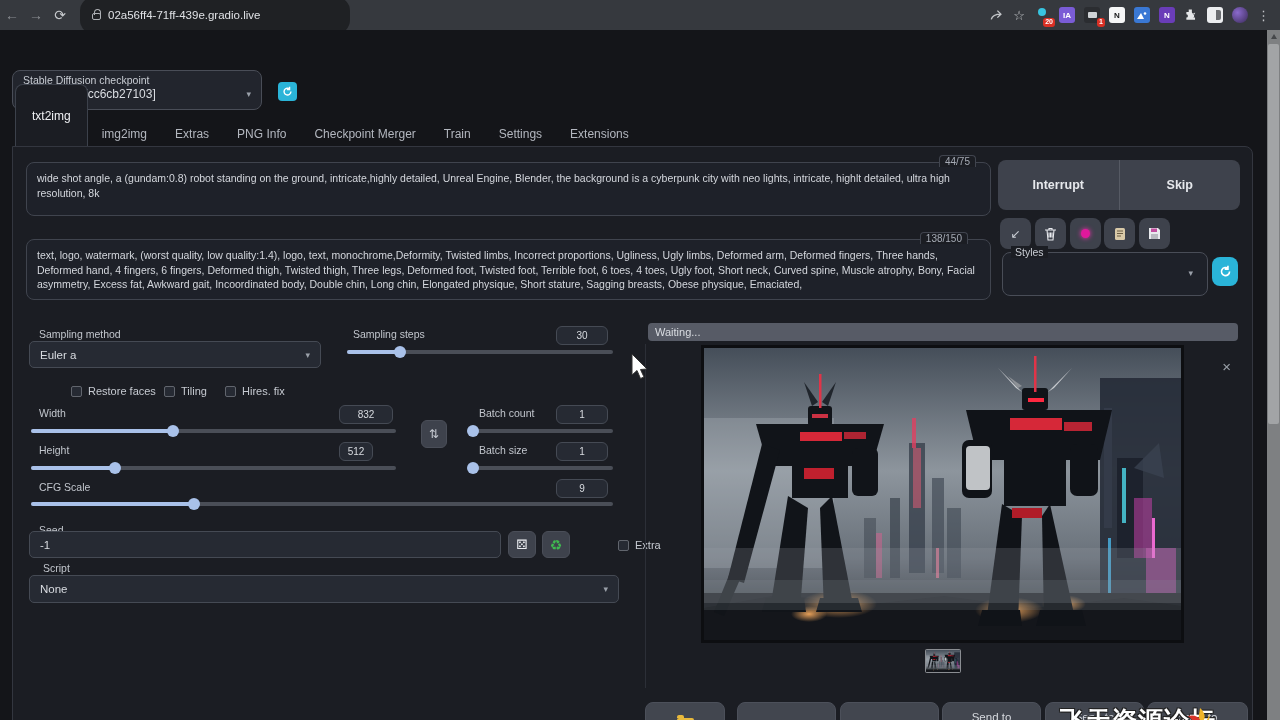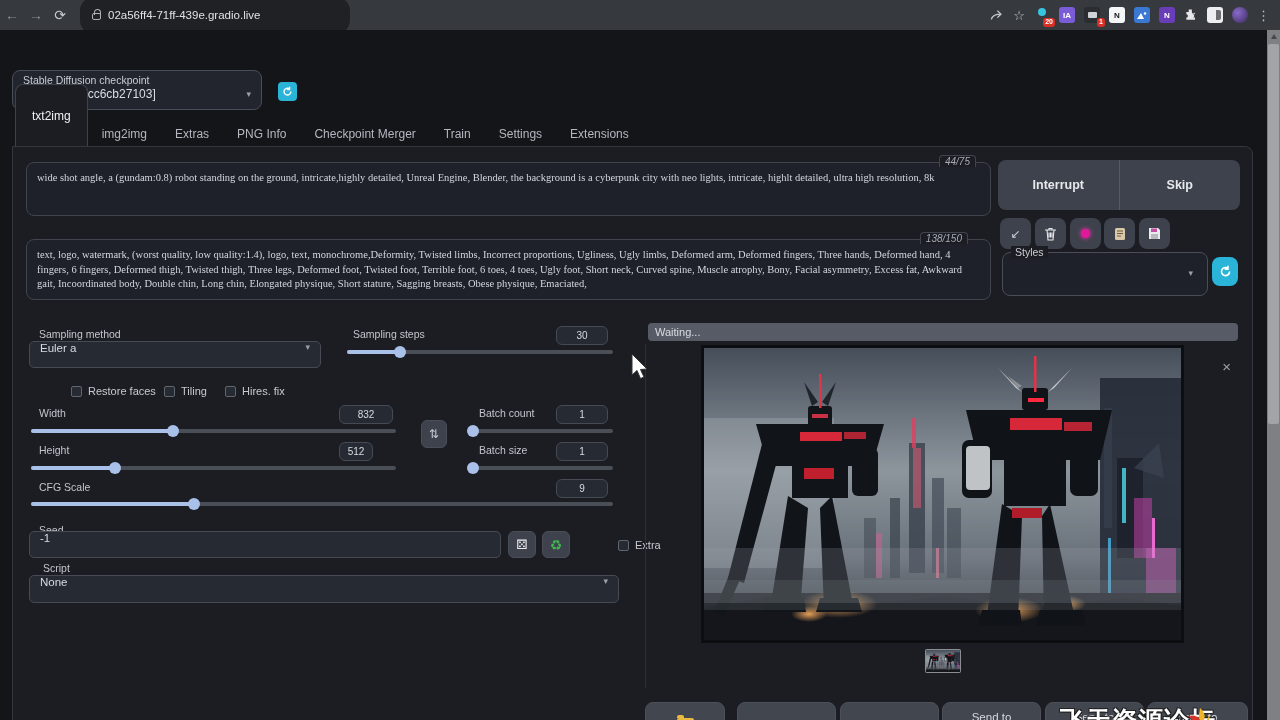--- a/index.html
+++ b/index.html
@@ -33,25 +33,25 @@
   .blue-btn svg { display:block; }
 
   
   #tabs { position:absolute; left:15px; top:89px; display:flex; align-items:flex-end; height:28px; }
   .tab { color:#b3b7bf; font-size:12px; padding:6px 14px; }
   .tab.active { color:#f0f1f4; background:#1b1d23; border:1px solid #3c414b; border-bottom:none; border-radius:8px 8px 0 0; padding:24px 16px; }
 
   
   #panel { position:absolute; left:12px; top:116px; width:1241px; height:598px; background:#1b1d23; border:1px solid #33363f; border-radius:0 8px 8px 8px; }
 
-  .prompt-box { position:absolute; background:#1e2129; border:1px solid #40444e; border-radius:8px; color:#d4d7dd; font-size:10.5px; line-height:14.5px; padding:8px 10px; overflow:hidden;font-family:Liberation Serif, serif; }
-  .counter { position:absolute; font-size:10px; color:#a6abb5; background:#1b1d23; padding:0 5px; border:1px solid #40444e; border-bottom:none; border-radius:4px 4px 0 0;font-style:italic; }
+  .prompt-box { position:absolute; background:#1e2129; border:1px solid #40444e; border-radius:8px; color:#d4d7dd; font-size:10.5px; line-height:14.5px; padding:8px 10px; overflow:hidden; }
+  .counter { position:absolute; font-size:10px; color:#a6abb5; background:#1b1d23; padding:0 5px; border:1px solid #40444e; border-bottom:none; border-radius:4px 4px 0 0; }
 
   .tile-label { position:absolute; font-size:10.5px; color:#c2c6cd; }
-  .dropdown { position:absolute; background:#262a33; border:1px solid #454a54; border-radius:5px; display:flex; justify-content:space-between; padding:0 10px; color:#d8dbe0; font-size:11.5px; }
+  .dropdown { position:absolute; background:#262a33; border:1px solid #454a54; border-radius:5px; display:flex; align-items:center; justify-content:space-between; padding:0 10px; color:#d8dbe0; font-size:11.5px; }
   .valbox { position:absolute; background:#262a33; border:1px solid #454a54; border-radius:6px; color:#d8dbe0; font-size:10px; display:flex; align-items:center; justify-content:center; }
   .slider { position:absolute; height:4px; border-radius:2px; background:#4a4e57; }
   .slider .fill { position:absolute; left:0; top:0; height:4px; border-radius:2px; background:#a9c1e9; }
   .slider .knob { position:absolute; top:-4px; margin-left:-6px; width:12px; height:12px; border-radius:50%; background:#a9c1e9; }
   .cb-row { position:absolute; display:flex; align-items:center; gap:6px;margin-left:40px; }
   .cb { width:11px; height:11px; border:1px solid #61656d; background:#262a33; border-radius:2px; }
   .cb-label { font-size:11px; color:#c6cad1; }
   .sq-btn { position:absolute; background:#3e424c; border:1px solid #4a4e58; border-radius:6px; display:flex; align-items:center; justify-content:center; color:#c9cdd4; }
 
   

